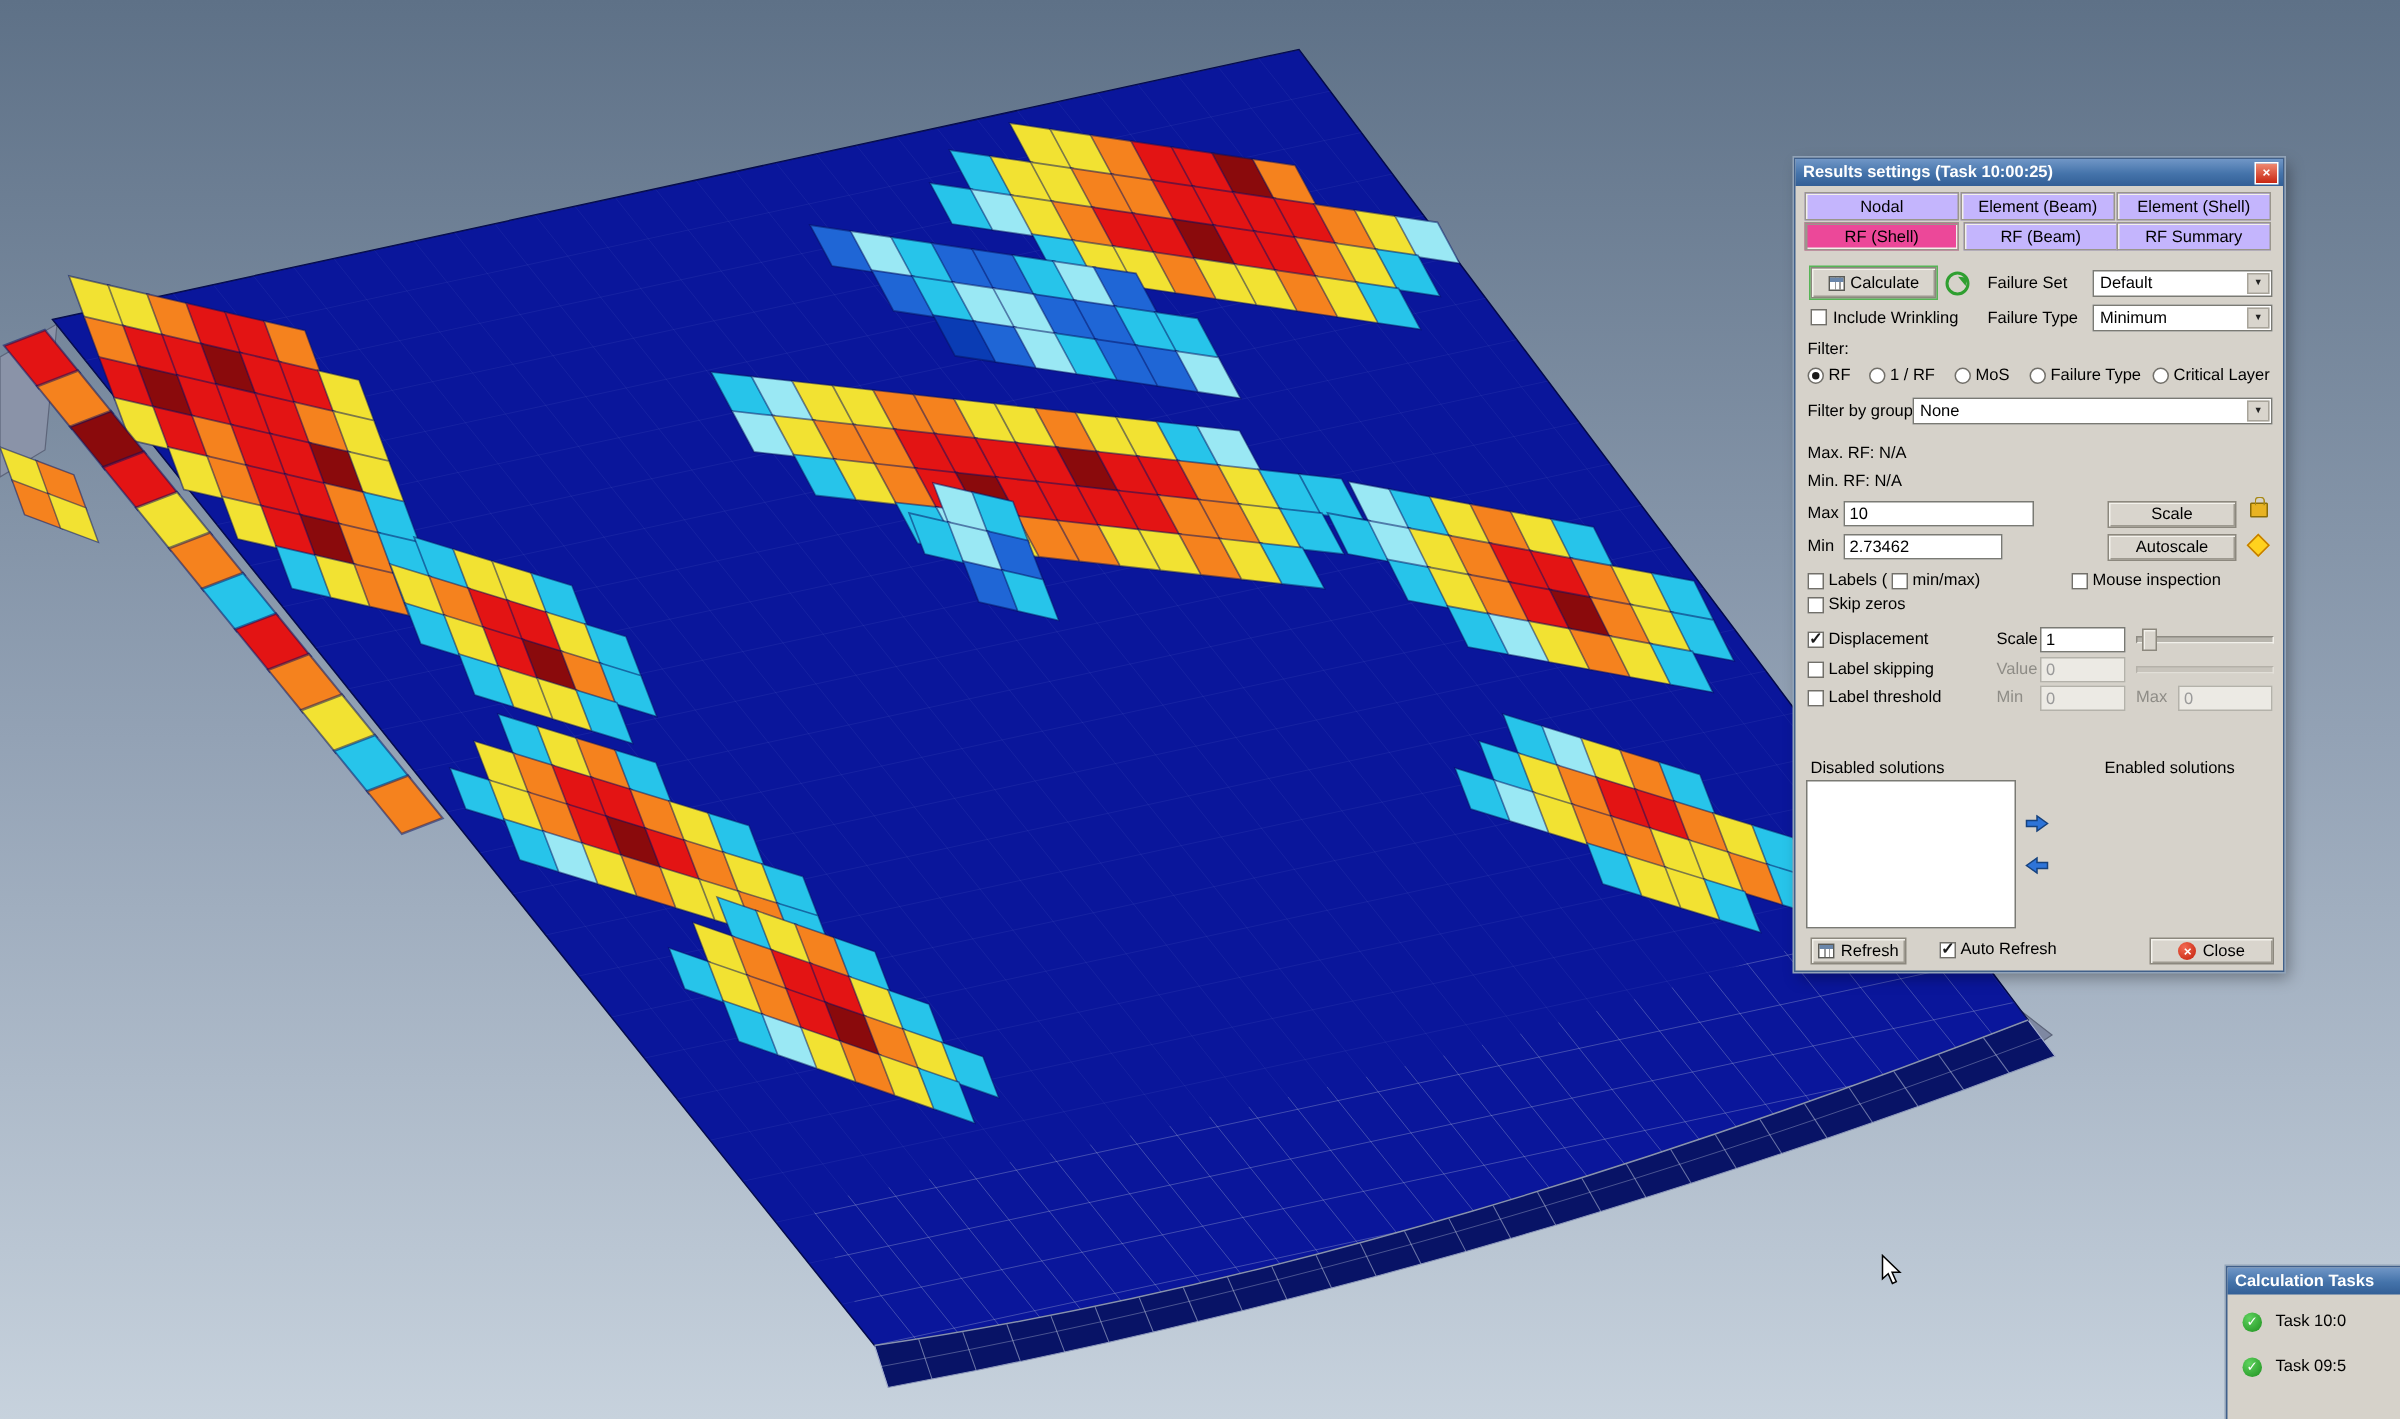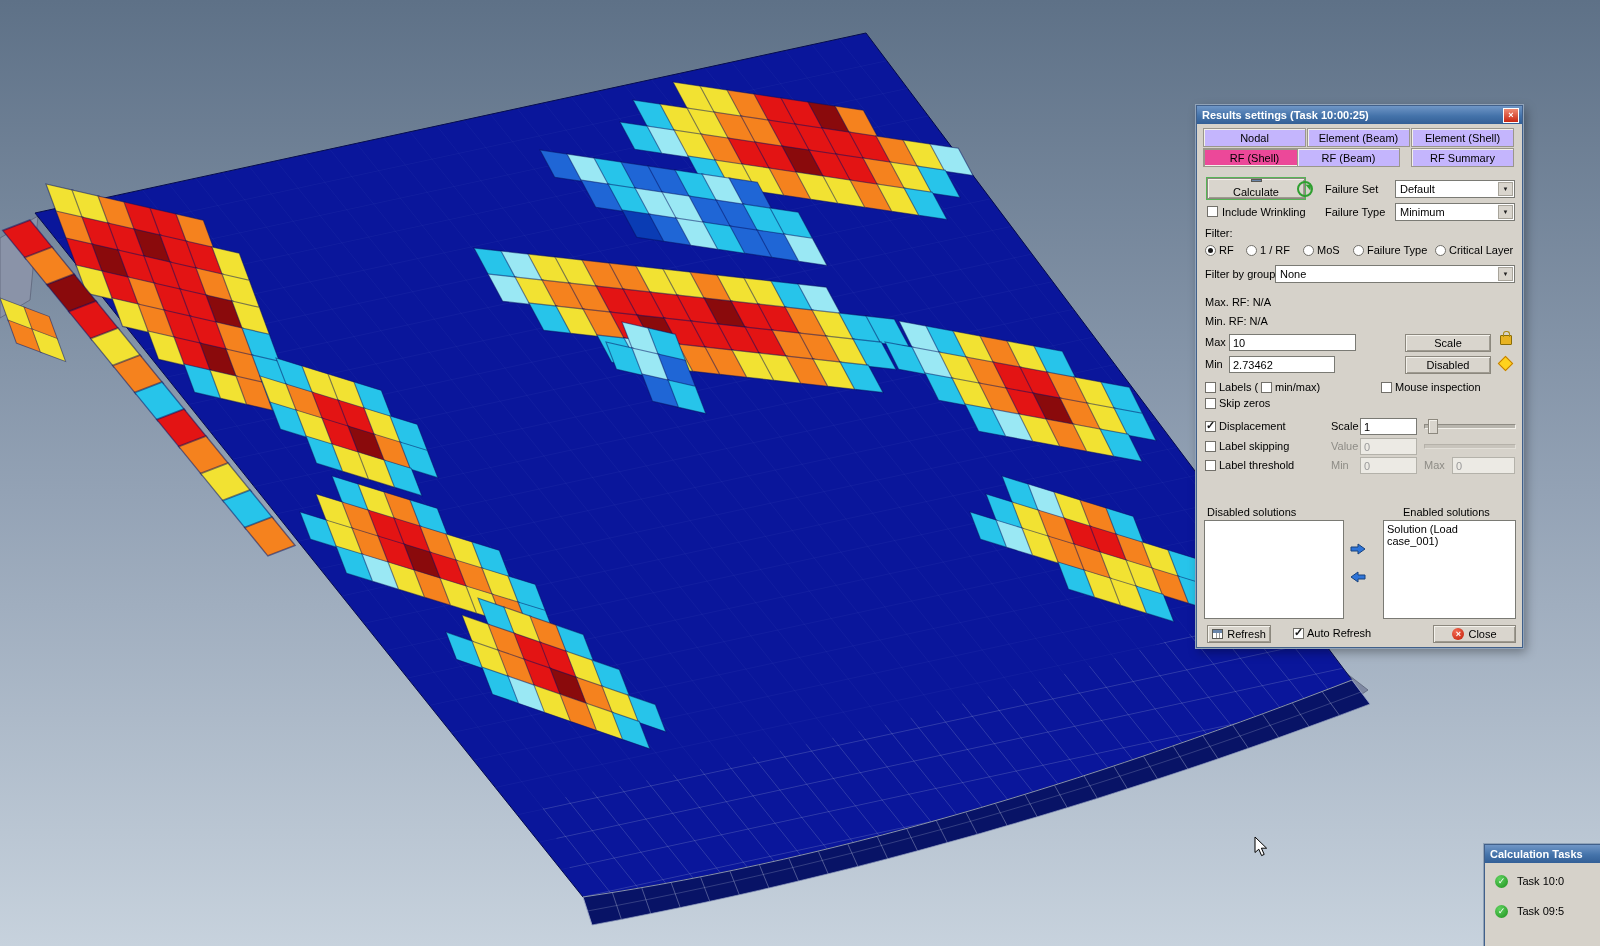--- a/index.html
+++ b/index.html
@@ -596,24 +596,24 @@
 <div class="dlg">
   <div class="tbar">
     <span>Results settings (Task 10:00:25)</span>
     <span class="tclose">×</span>
   </div>
 
   <div class="tab" style="left:6px;top:22px;">Nodal</div>
   <div class="tab" style="left:110px;top:22px;">Element (Beam)</div>
   <div class="tab" style="left:214px;top:22px;">Element (Shell)</div>
   <div class="tab active" style="left:6px;top:42px;">RF (Shell)</div>
-  <div class="tab" style="left:100px;top:42px;text-align:center;">RF (Beam)</div>
+  <div class="tab" style="left:112px;top:42px;text-align:center;">RF (Beam)</div>
   <div class="tab" style="left:214px;top:42px;">RF Summary</div>
 
-  <div class="btn green" style="left:10px;top:72px;width:98px;height:21px;flex-direction:column;">
+  <div class="btn green" style="left:10px;top:72px;width:84px;height:21px;">
     <span class="icon-calc"></span>
     <span>Calculate</span>
   </div>
   <span class="ring" style="left:100px;top:75px;"></span>
   <span class="lbl" style="left:128px;top:77px;">Failure Set</span>
   <div class="dd" style="left:198px;top:74px;width:120px;">
     <span>Default</span>
     <span class="dda">▼</span>
   </div>
 
@@ -649,21 +649,21 @@
   <span class="lbl" style="left:8px;top:230px;">Max</span>
   <input class="input" style="left: 32px; top: 228px; width: 127px;" value="10">
   <div class="btn" style="left:208px;top:228px;width:86px;height:18px;">
     <span>Scale</span>
   </div>
   <span class="lock" style="left:303px;top:229px;"></span>
 
   <span class="lbl" style="left:8px;top:252px;">Min</span>
   <input class="input" style="left: 32px; top: 250px; width: 106px;" value="2.73462">
   <div class="btn" style="left:208px;top:250px;width:86px;height:18px;">
-    <span>Disabled</span>
+    <span>Autoscale</span>
   </div>
   <span class="diam" style="left:303px;top:252px;"></span>
 
   <span class="cb" style="left:8px;top:276px;"></span>
   <span class="lbl" style="left:22px;top:275px;">Labels (</span>
   <span class="cb" style="left:64px;top:276px;"></span>
   <span class="lbl" style="left:78px;top:275px;">min/max)</span>
   <span class="cb" style="left:184px;top:276px;"></span>
   <span class="lbl" style="left:198px;top:275px;">Mouse inspection</span>
 
@@ -690,23 +690,20 @@
   <span class="cb" style="left:8px;top:354px;"></span>
   <span class="lbl" style="left:22px;top:353px;">Label threshold</span>
   <span class="lbl gray" style="left:134px;top:353px;">Min</span>
   <input class="input dis" style="left: 163px; top: 351px; width: 57px;" value="0">
   <span class="lbl gray" style="left:227px;top:353px;">Max</span>
   <input class="input dis" style="left: 255px; top: 351px; width: 63px;" value="0">
 
   <span class="lbl" style="left:10px;top:400px;">Disabled solutions</span>
   <span class="lbl" style="left:206px;top:400px;">Enabled solutions</span>
   <div class="listbox" style="left:7px;top:414px;width:140px;height:99px;"></div>
-  <div class="listbox" style="left:186px;top:414px;width:133px;height:99px;">
-    <div>Solution (Load case_001)</div>
-  </div>
   <button class="arrbtn" style="left:150px;top:434px;">
     <svg width="16" height="12">
       <polygon points="1,4 8,4 8,1 15,6 8,11 8,8 1,8" fill="#2e74d8" stroke="#16427e"></polygon>
     </svg>
   </button>
   <button class="arrbtn" style="left:150px;top:462px;">
     <svg width="16" height="12">
       <polygon points="15,4 8,4 8,1 1,6 8,11 8,8 15,8" fill="#2e74d8" stroke="#16427e"></polygon>
     </svg>
   </button>

